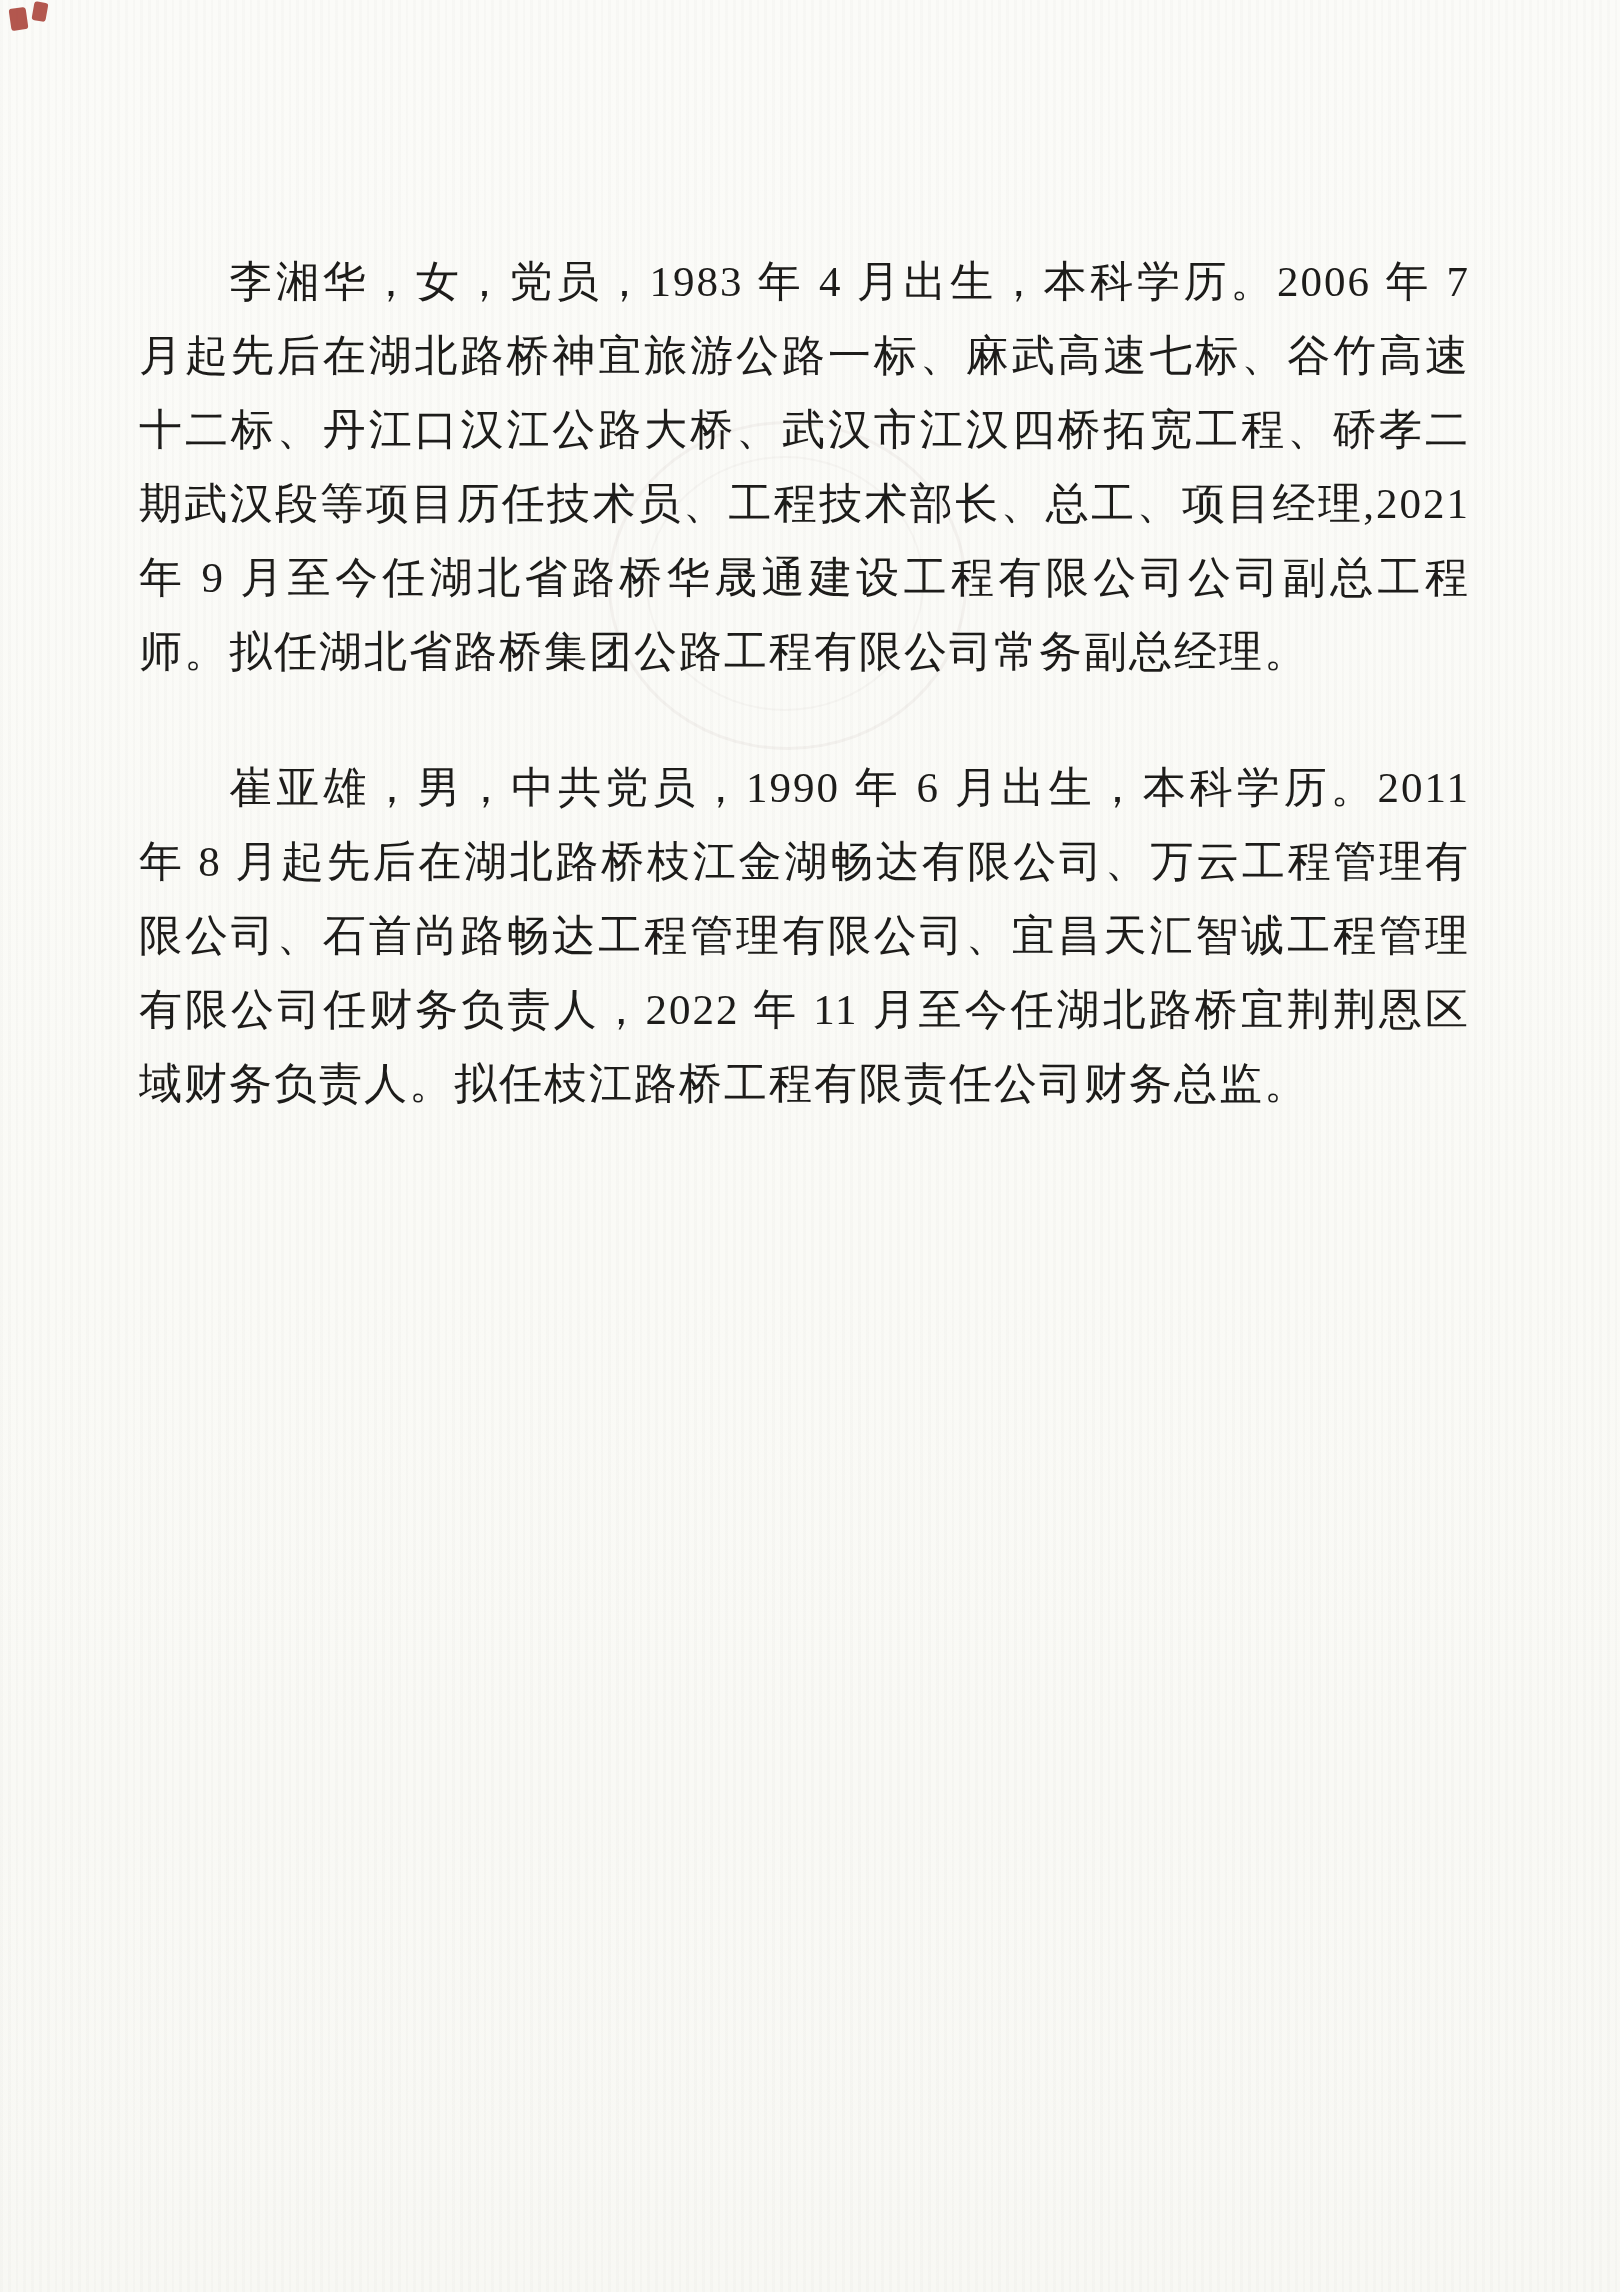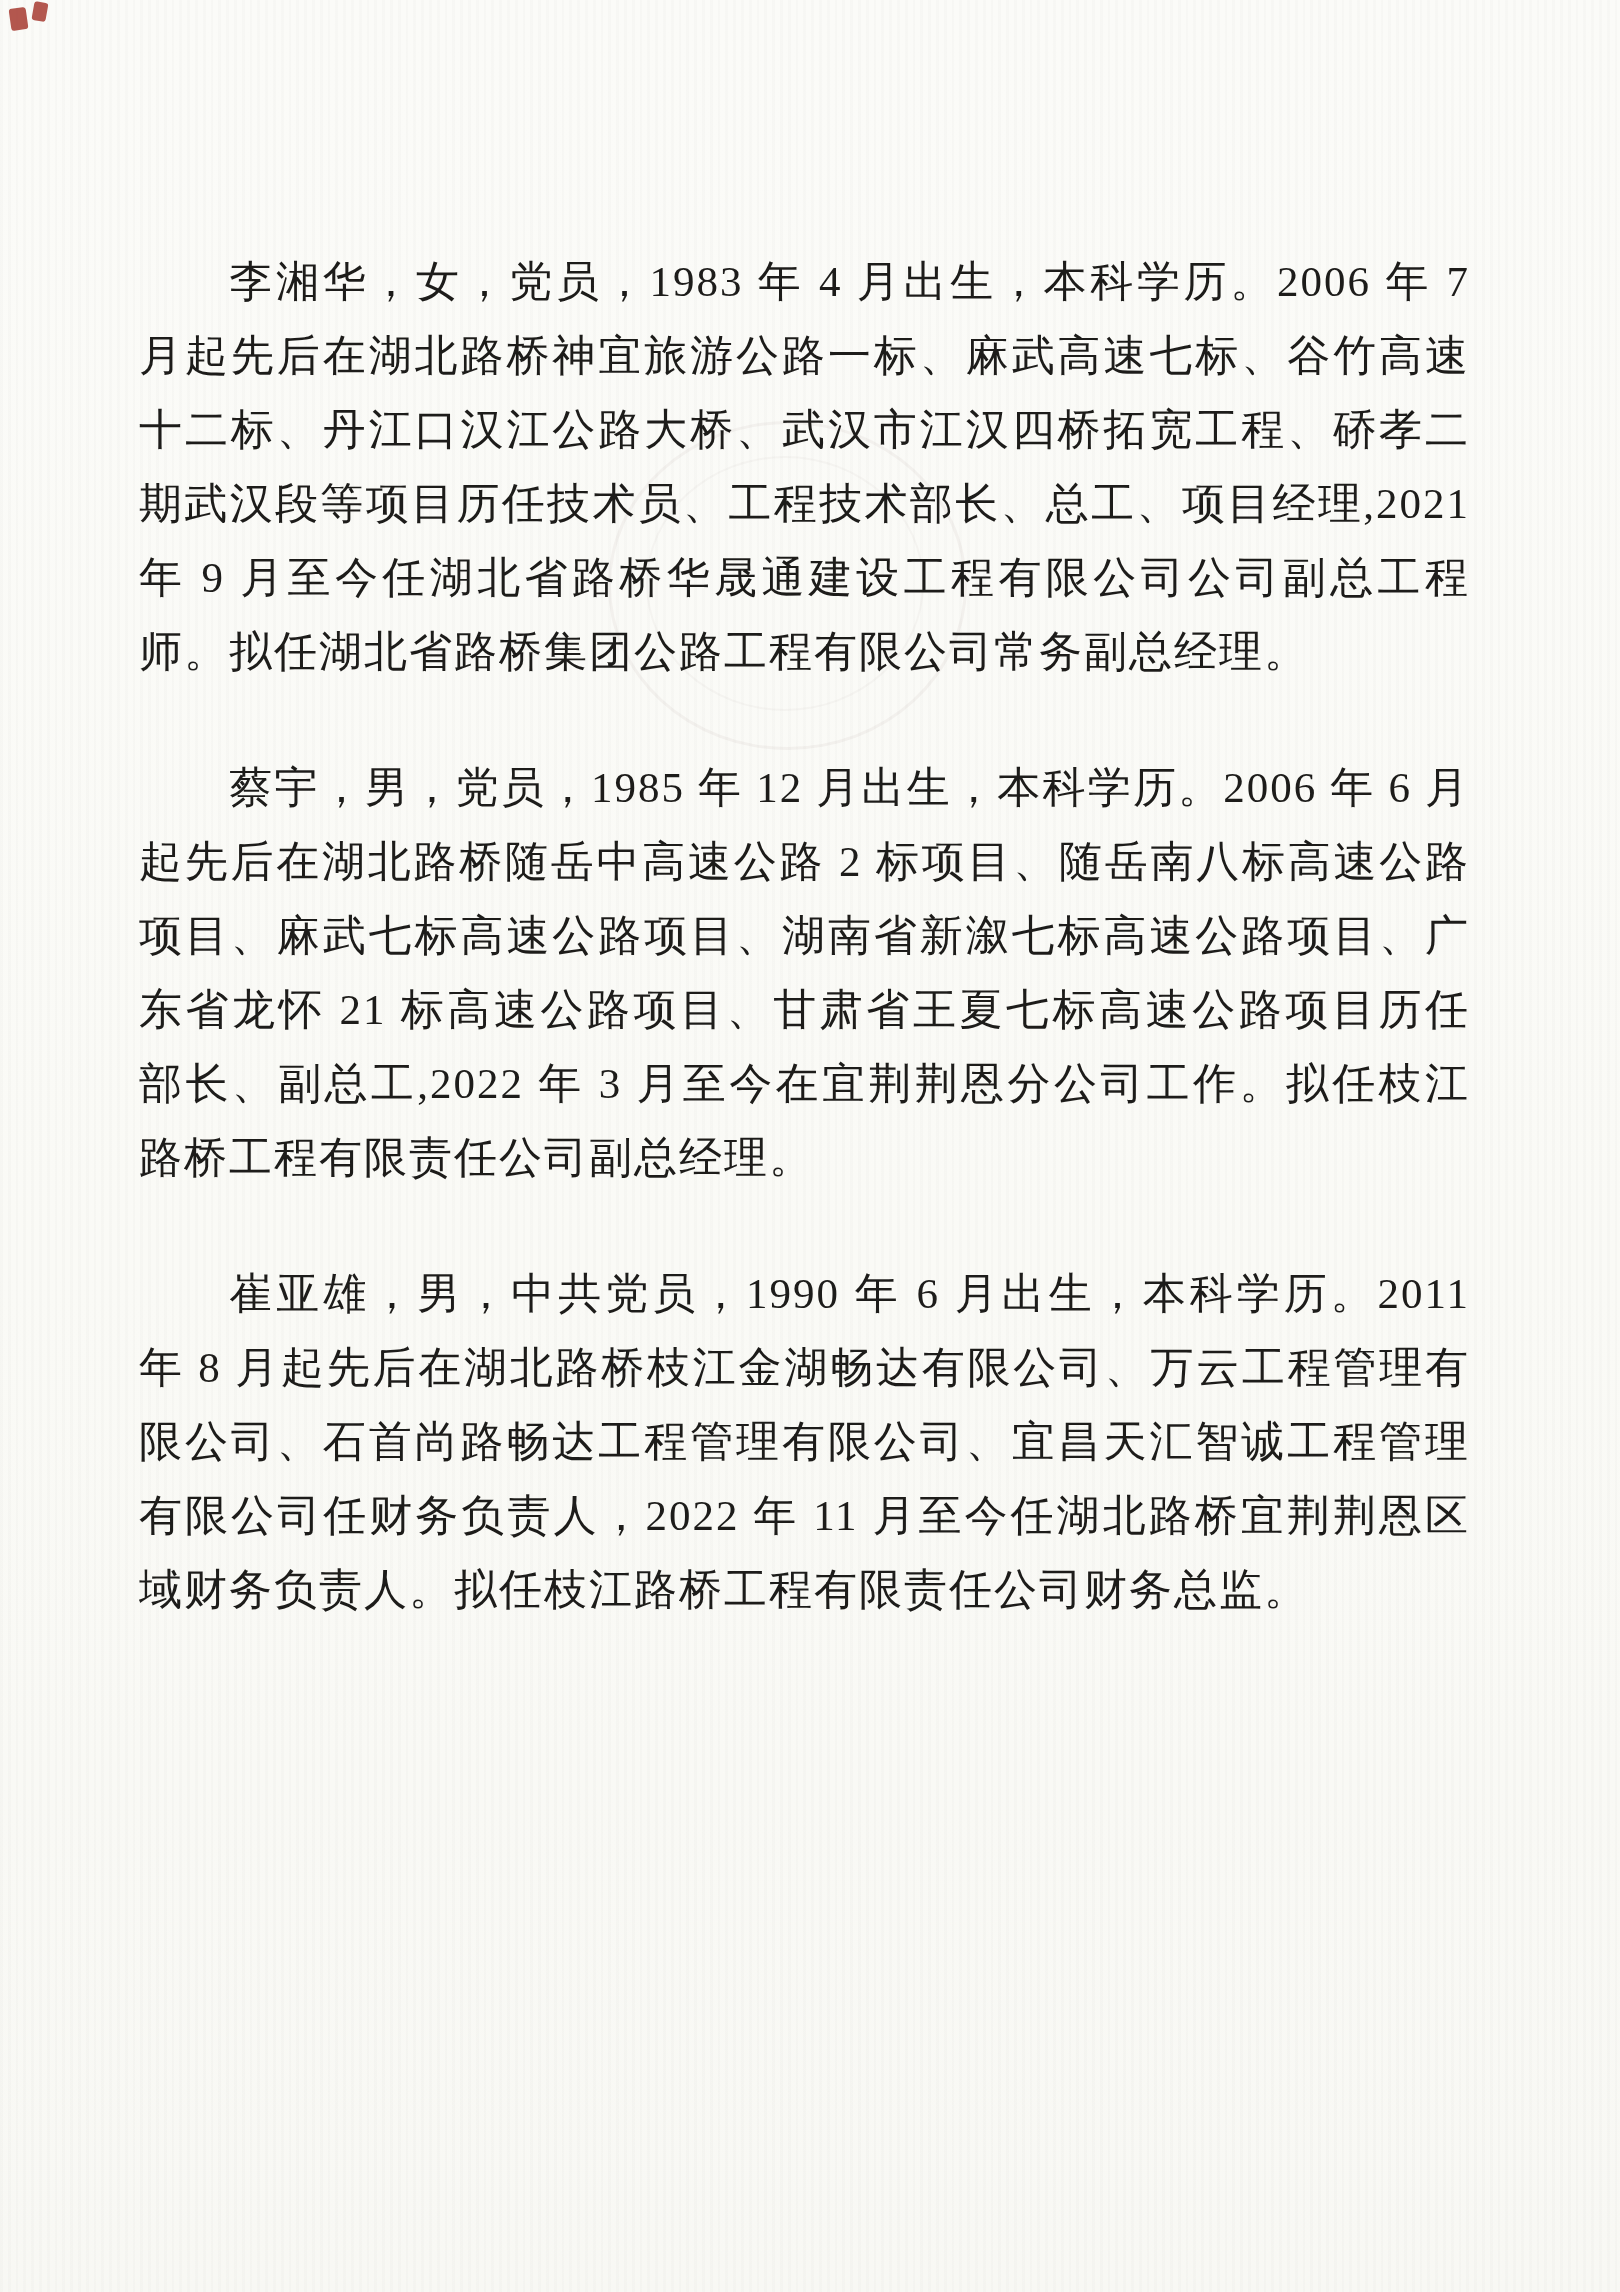--- a/index.html
+++ b/index.html
@@ -103,18 +103,17 @@
     <span class="stroke-a"></span>
     <span class="stroke-b"></span>
   </div>
 
   <div class="seal-ghost">
     <span class="inner-ring"></span>
   </div>
 
   <div class="text-block">
     <p class="para">李湘华，女，党员，1983 年 4 月出生，本科学历。2006 年 7 月起先后在湖北路桥神宜旅游公路一标、麻武高速七标、谷竹高速十二标、丹江口汉江公路大桥、武汉市江汉四桥拓宽工程、硚孝二期武汉段等项目历任技术员、工程技术部长、总工、项目经理,2021 年 9 月至今任湖北省路桥华晟通建设工程有限公司公司副总工程师。拟任湖北省路桥集团公路工程有限公司常务副总经理。</p>
-    <p class="para">蔡宇，男，党员，1985 年 12 月出生，本科学历。2006 年 6 月起先后在湖北路桥随岳中高速公路 2 标项目、随岳南八标高速公路项目、麻武七标高速公路项目、湖南省新溆七标高速公路项目、广东省龙怀 21 标高速公路项目、甘肃省王夏七标高速公路项目历任部长、副总工,2022 年 3 月至今在宜荆荆恩分公司工作。拟任枝江路桥工程有限责任公司副总经理。</p>
     <p class="para">崔亚雄，男，中共党员，1990 年 6 月出生，本科学历。2011 年 8 月起先后在湖北路桥枝江金湖畅达有限公司、万云工程管理有限公司、石首尚路畅达工程管理有限公司、宜昌天汇智诚工程管理有限公司任财务负责人，2022 年 11 月至今任湖北路桥宜荆荆恩区域财务负责人。拟任枝江路桥工程有限责任公司财务总监。</p>
   </div>
 
 </div>
 
 
 </body></html>

